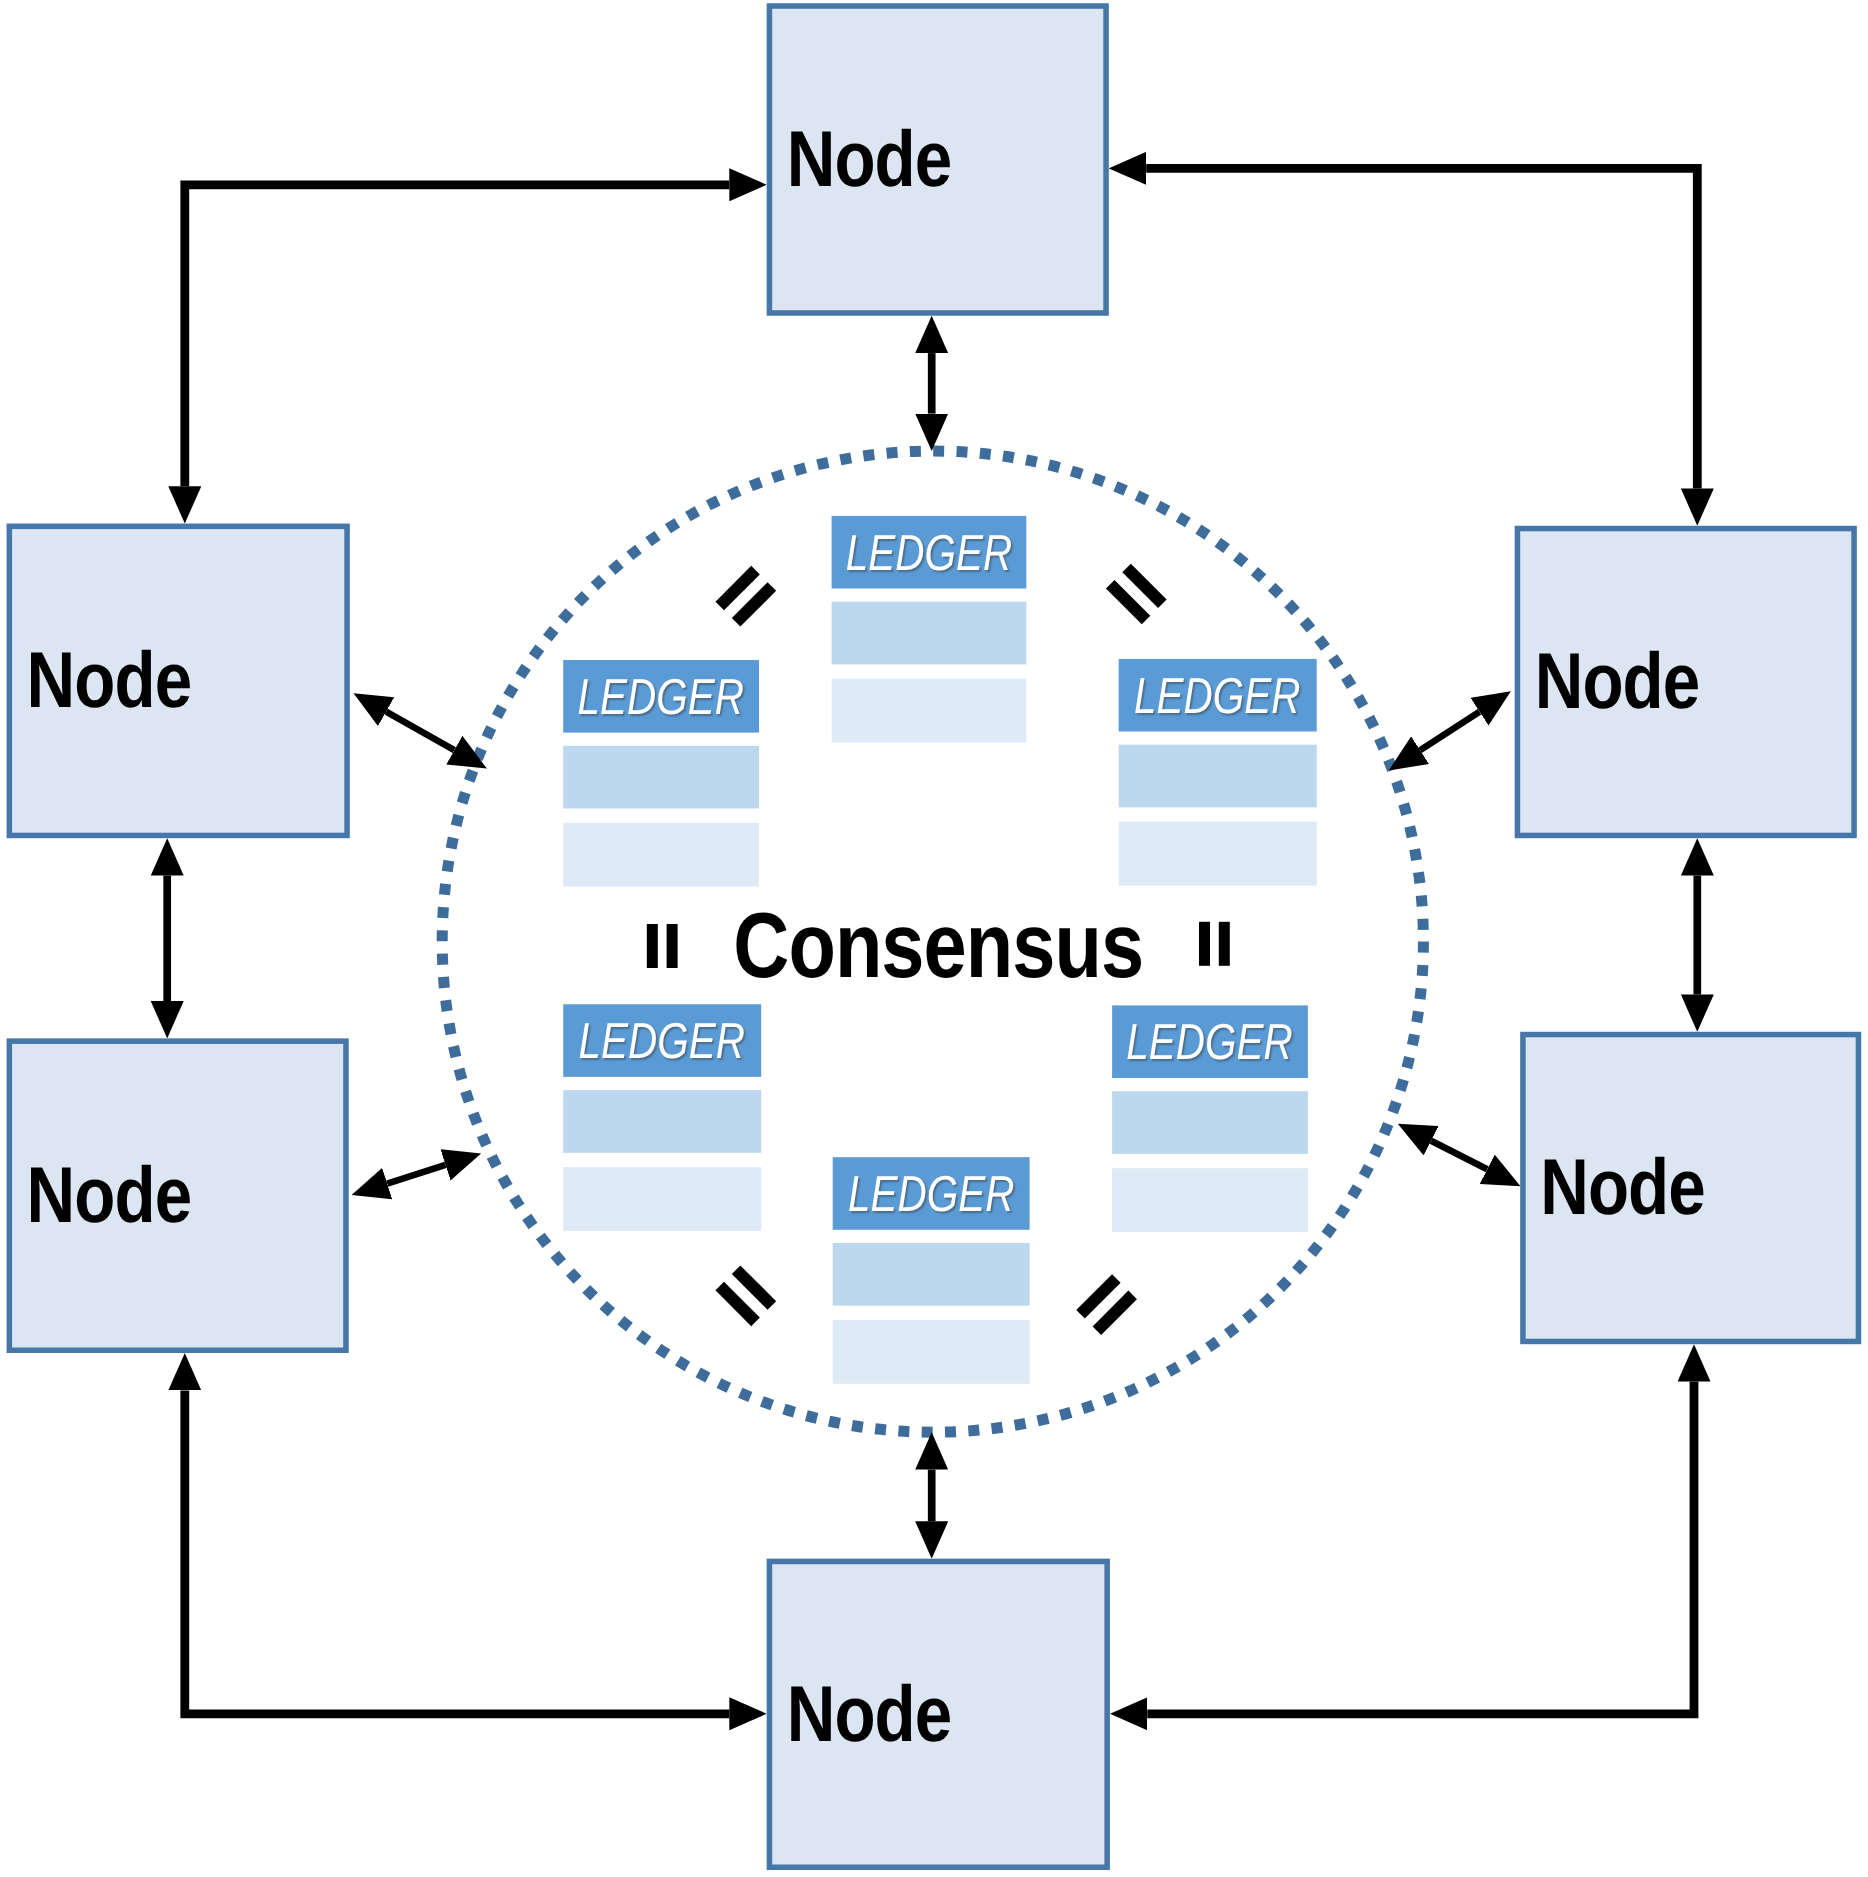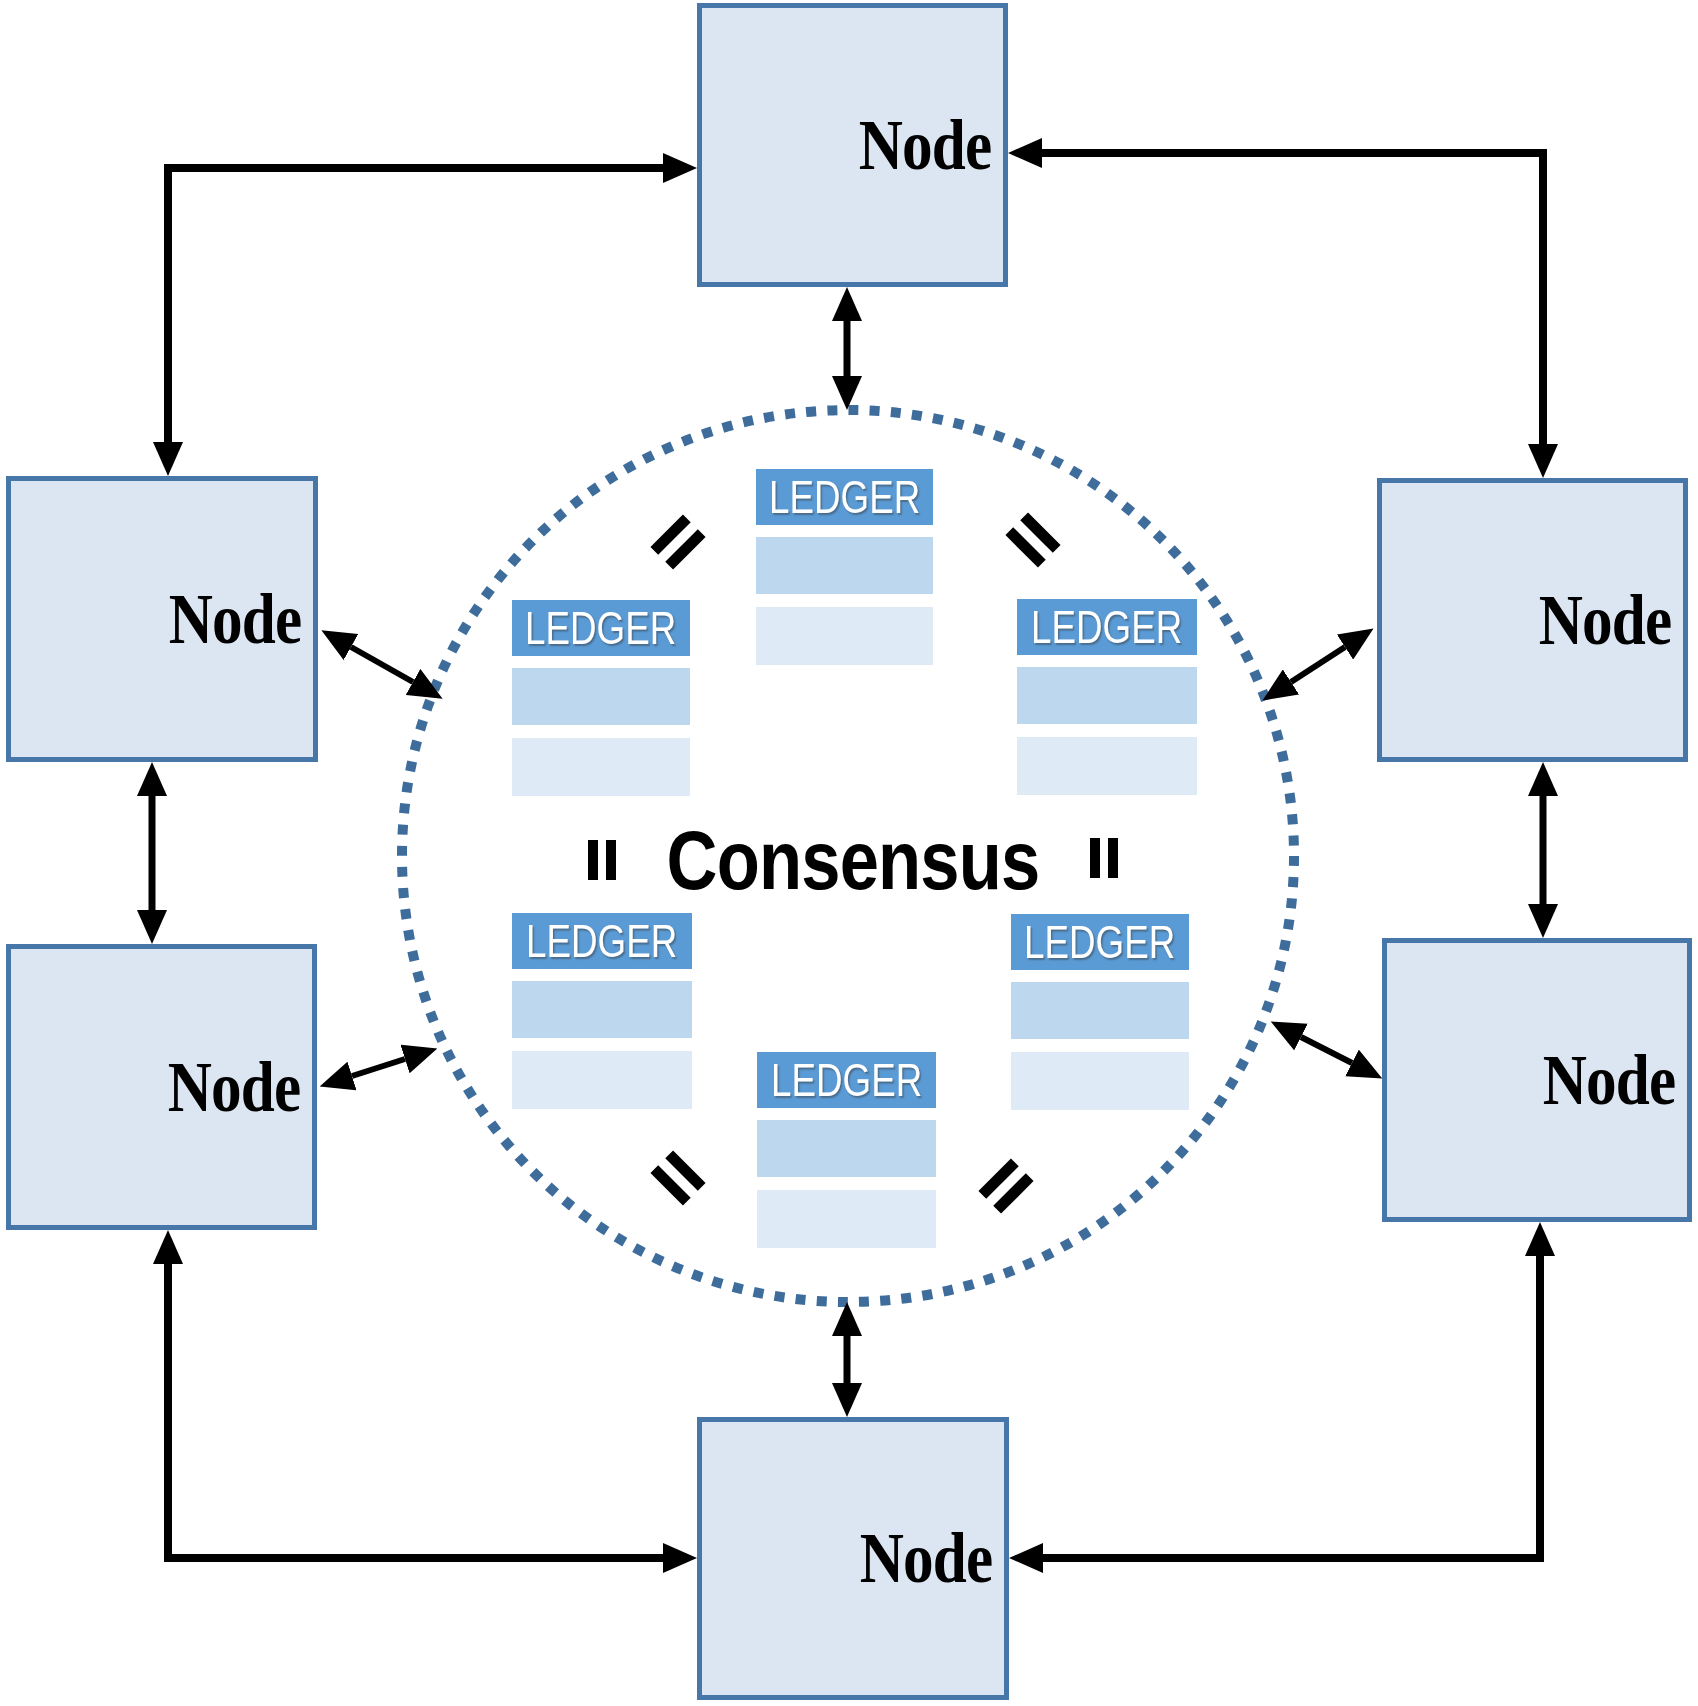--- a/index.html
+++ b/index.html
@@ -19,27 +19,27 @@
   .canvas{position:absolute;left:0;top:0;width:1698px;height:1706px;background:#ffffff;}
 
   svg.layer{position:absolute;left:0;top:0;width:1698px;height:1706px;pointer-events:none;}
   .ring{fill:none;stroke:var(--ring,#3e6d9c);stroke-width:10;stroke-dasharray:10 11.23;}
   .arrow{fill:none;stroke:var(--arrow,#000);stroke-linejoin:miter;stroke-linecap:butt;}
   .sw8{stroke-width:8;} .sw7{stroke-width:7;} .sw6{stroke-width:6;}
   #ah path{fill:var(--arrow,#000);}
 
   .node{position:absolute;box-sizing:border-box;background:var(--node-fill,#dce6f2);
         border:5px solid var(--node-border,#4677a8);
-        display:flex;align-items:center;justify-content:flex-end;font-family:Liberation Serif, serif;}
+        display:flex;align-items:center;justify-content:flex-start;}
   .node-label{font-size:72px;font-weight:700;color:var(--node-text,#000);
         letter-spacing:-1px;transform:scaleX(0.85);display:inline-block;white-space:nowrap;}
 
   .ledger{position:absolute;}
-  .ledger-header{height:56px;margin-bottom:12px;background:var(--ledger-header,#5b9bd5);
-        display:flex;align-items:center;justify-content:center;}
+  .ledger-header{height:66px;margin-bottom:12px;background:var(--ledger-header,#5b9bd5);
+        display:flex;align-items:center;justify-content:center;font-style:italic;}
   .ledger-header .lh-text{color:var(--ledger-text,#fff);font-size:46px;font-weight:400;
         transform:scaleX(0.8);display:inline-block;white-space:nowrap;
         text-shadow:2px 2px 2px rgba(50,50,50,0.45);}
   .ledger-row{height:57px;margin-bottom:13px;}
   .ledger-row.row1{background:var(--ledger-row1,#bdd7ee);}
   .ledger-row.row2{background:var(--ledger-row2,#deeaf6);height:58px;}
 
   .eq{position:absolute;width:46px;height:32px;}
   .eq::before,.eq::after{content:"";position:absolute;left:0;width:100%;height:11px;
         background:var(--arrow,#000);}

